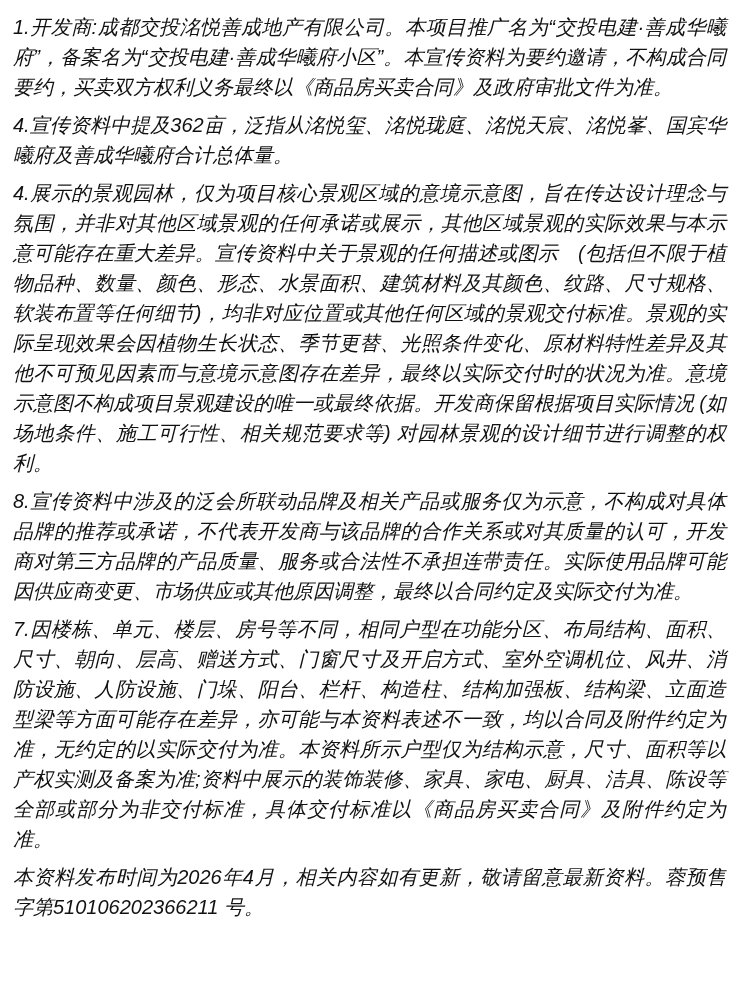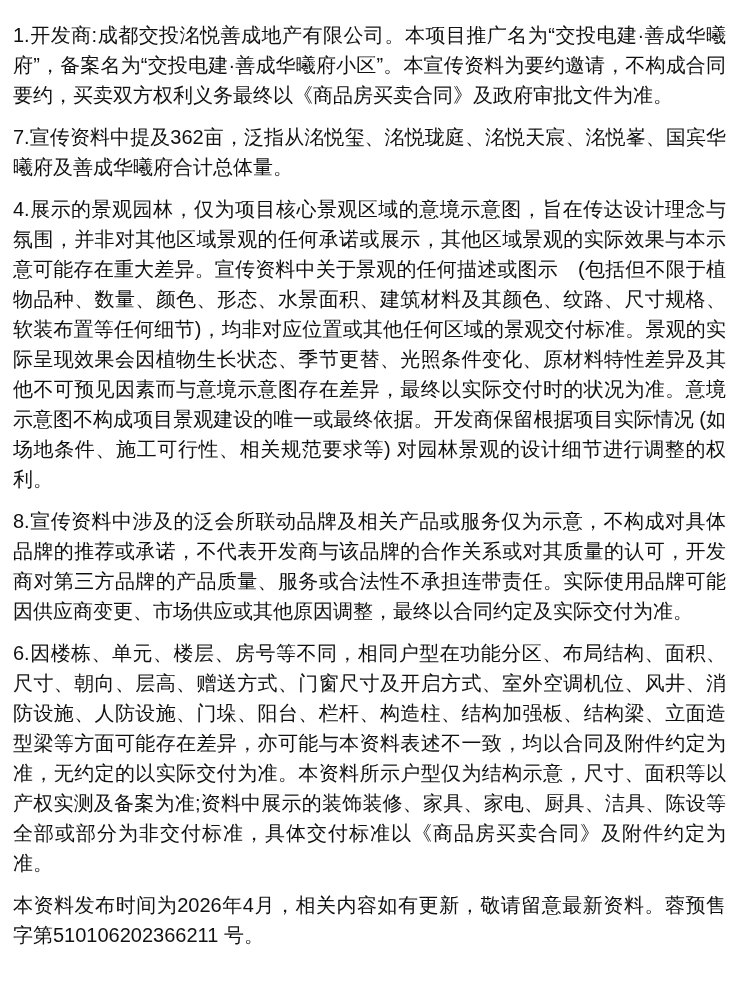--- a/index.html
+++ b/index.html
@@ -17,29 +17,30 @@
     min-height: 987px;
     padding: 8px 14px 10px 13px;
     color: #111111;
     font-size: 20px;
     line-height: 30px;
     text-align: justify;
     text-justify: inter-ideograph;
     word-break: break-all;
   }
   .doc p {
-    margin: 12px 0 8px 0;
+    margin: 4px 0 8px 0;
+    font-style: italic;
   }
   .doc p:last-child {
     margin-bottom: 0;
   }
 </style>
 </head>
 <body>
 
 <div class="doc">
   <p>1.开发商:成都交投洺悦善成地产有限公司。本项目推广名为“交投电建·善成华曦府”，备案名为“交投电建·善成华曦府小区”。本宣传资料为要约邀请，不构成合同要约，买卖双方权利义务最终以《商品房买卖合同》及政府审批文件为准。</p>
-  <p>7.宣传资料中提及362亩，泛指从洺悦玺、洺悦珑庭、洺悦天宸、洺悦峯、国宾华曦府及善成华曦府合计总体量。</p>
+  <p>4.宣传资料中提及362亩，泛指从洺悦玺、洺悦珑庭、洺悦天宸、洺悦峯、国宾华曦府及善成华曦府合计总体量。</p>
   <p>4.展示的景观园林，仅为项目核心景观区域的意境示意图，旨在传达设计理念与氛围，并非对其他区域景观的任何承诺或展示，其他区域景观的实际效果与本示意可能存在重大差异。宣传资料中关于景观的任何描述或图示　(包括但不限于植物品种、数量、颜色、形态、水景面积、建筑材料及其颜色、纹路、尺寸规格、软装布置等任何细节)，均非对应位置或其他任何区域的景观交付标准。景观的实际呈现效果会因植物生长状态、季节更替、光照条件变化、原材料特性差异及其他不可预见因素而与意境示意图存在差异，最终以实际交付时的状况为准。意境示意图不构成项目景观建设的唯一或最终依据。开发商保留根据项目实际情况 (如场地条件、施工可行性、相关规范要求等) 对园林景观的设计细节进行调整的权利。</p>
   <p>8.宣传资料中涉及的泛会所联动品牌及相关产品或服务仅为示意，不构成对具体品牌的推荐或承诺，不代表开发商与该品牌的合作关系或对其质量的认可，开发商对第三方品牌的产品质量、服务或合法性不承担连带责任。实际使用品牌可能因供应商变更、市场供应或其他原因调整，最终以合同约定及实际交付为准。</p>
-  <p>6.因楼栋、单元、楼层、房号等不同，相同户型在功能分区、布局结构、面积、尺寸、朝向、层高、赠送方式、门窗尺寸及开启方式、室外空调机位、风井、消防设施、人防设施、门垛、阳台、栏杆、构造柱、结构加强板、结构梁、立面造型梁等方面可能存在差异，亦可能与本资料表述不一致，均以合同及附件约定为准，无约定的以实际交付为准。本资料所示户型仅为结构示意，尺寸、面积等以产权实测及备案为准;资料中展示的装饰装修、家具、家电、厨具、洁具、陈设等全部或部分为非交付标准，具体交付标准以《商品房买卖合同》及附件约定为准。</p>
+  <p>7.因楼栋、单元、楼层、房号等不同，相同户型在功能分区、布局结构、面积、尺寸、朝向、层高、赠送方式、门窗尺寸及开启方式、室外空调机位、风井、消防设施、人防设施、门垛、阳台、栏杆、构造柱、结构加强板、结构梁、立面造型梁等方面可能存在差异，亦可能与本资料表述不一致，均以合同及附件约定为准，无约定的以实际交付为准。本资料所示户型仅为结构示意，尺寸、面积等以产权实测及备案为准;资料中展示的装饰装修、家具、家电、厨具、洁具、陈设等全部或部分为非交付标准，具体交付标准以《商品房买卖合同》及附件约定为准。</p>
   <p>本资料发布时间为2026年4月，相关内容如有更新，敬请留意最新资料。蓉预售字第510106202366211 号。</p>
 </div>
 
 </body></html>

